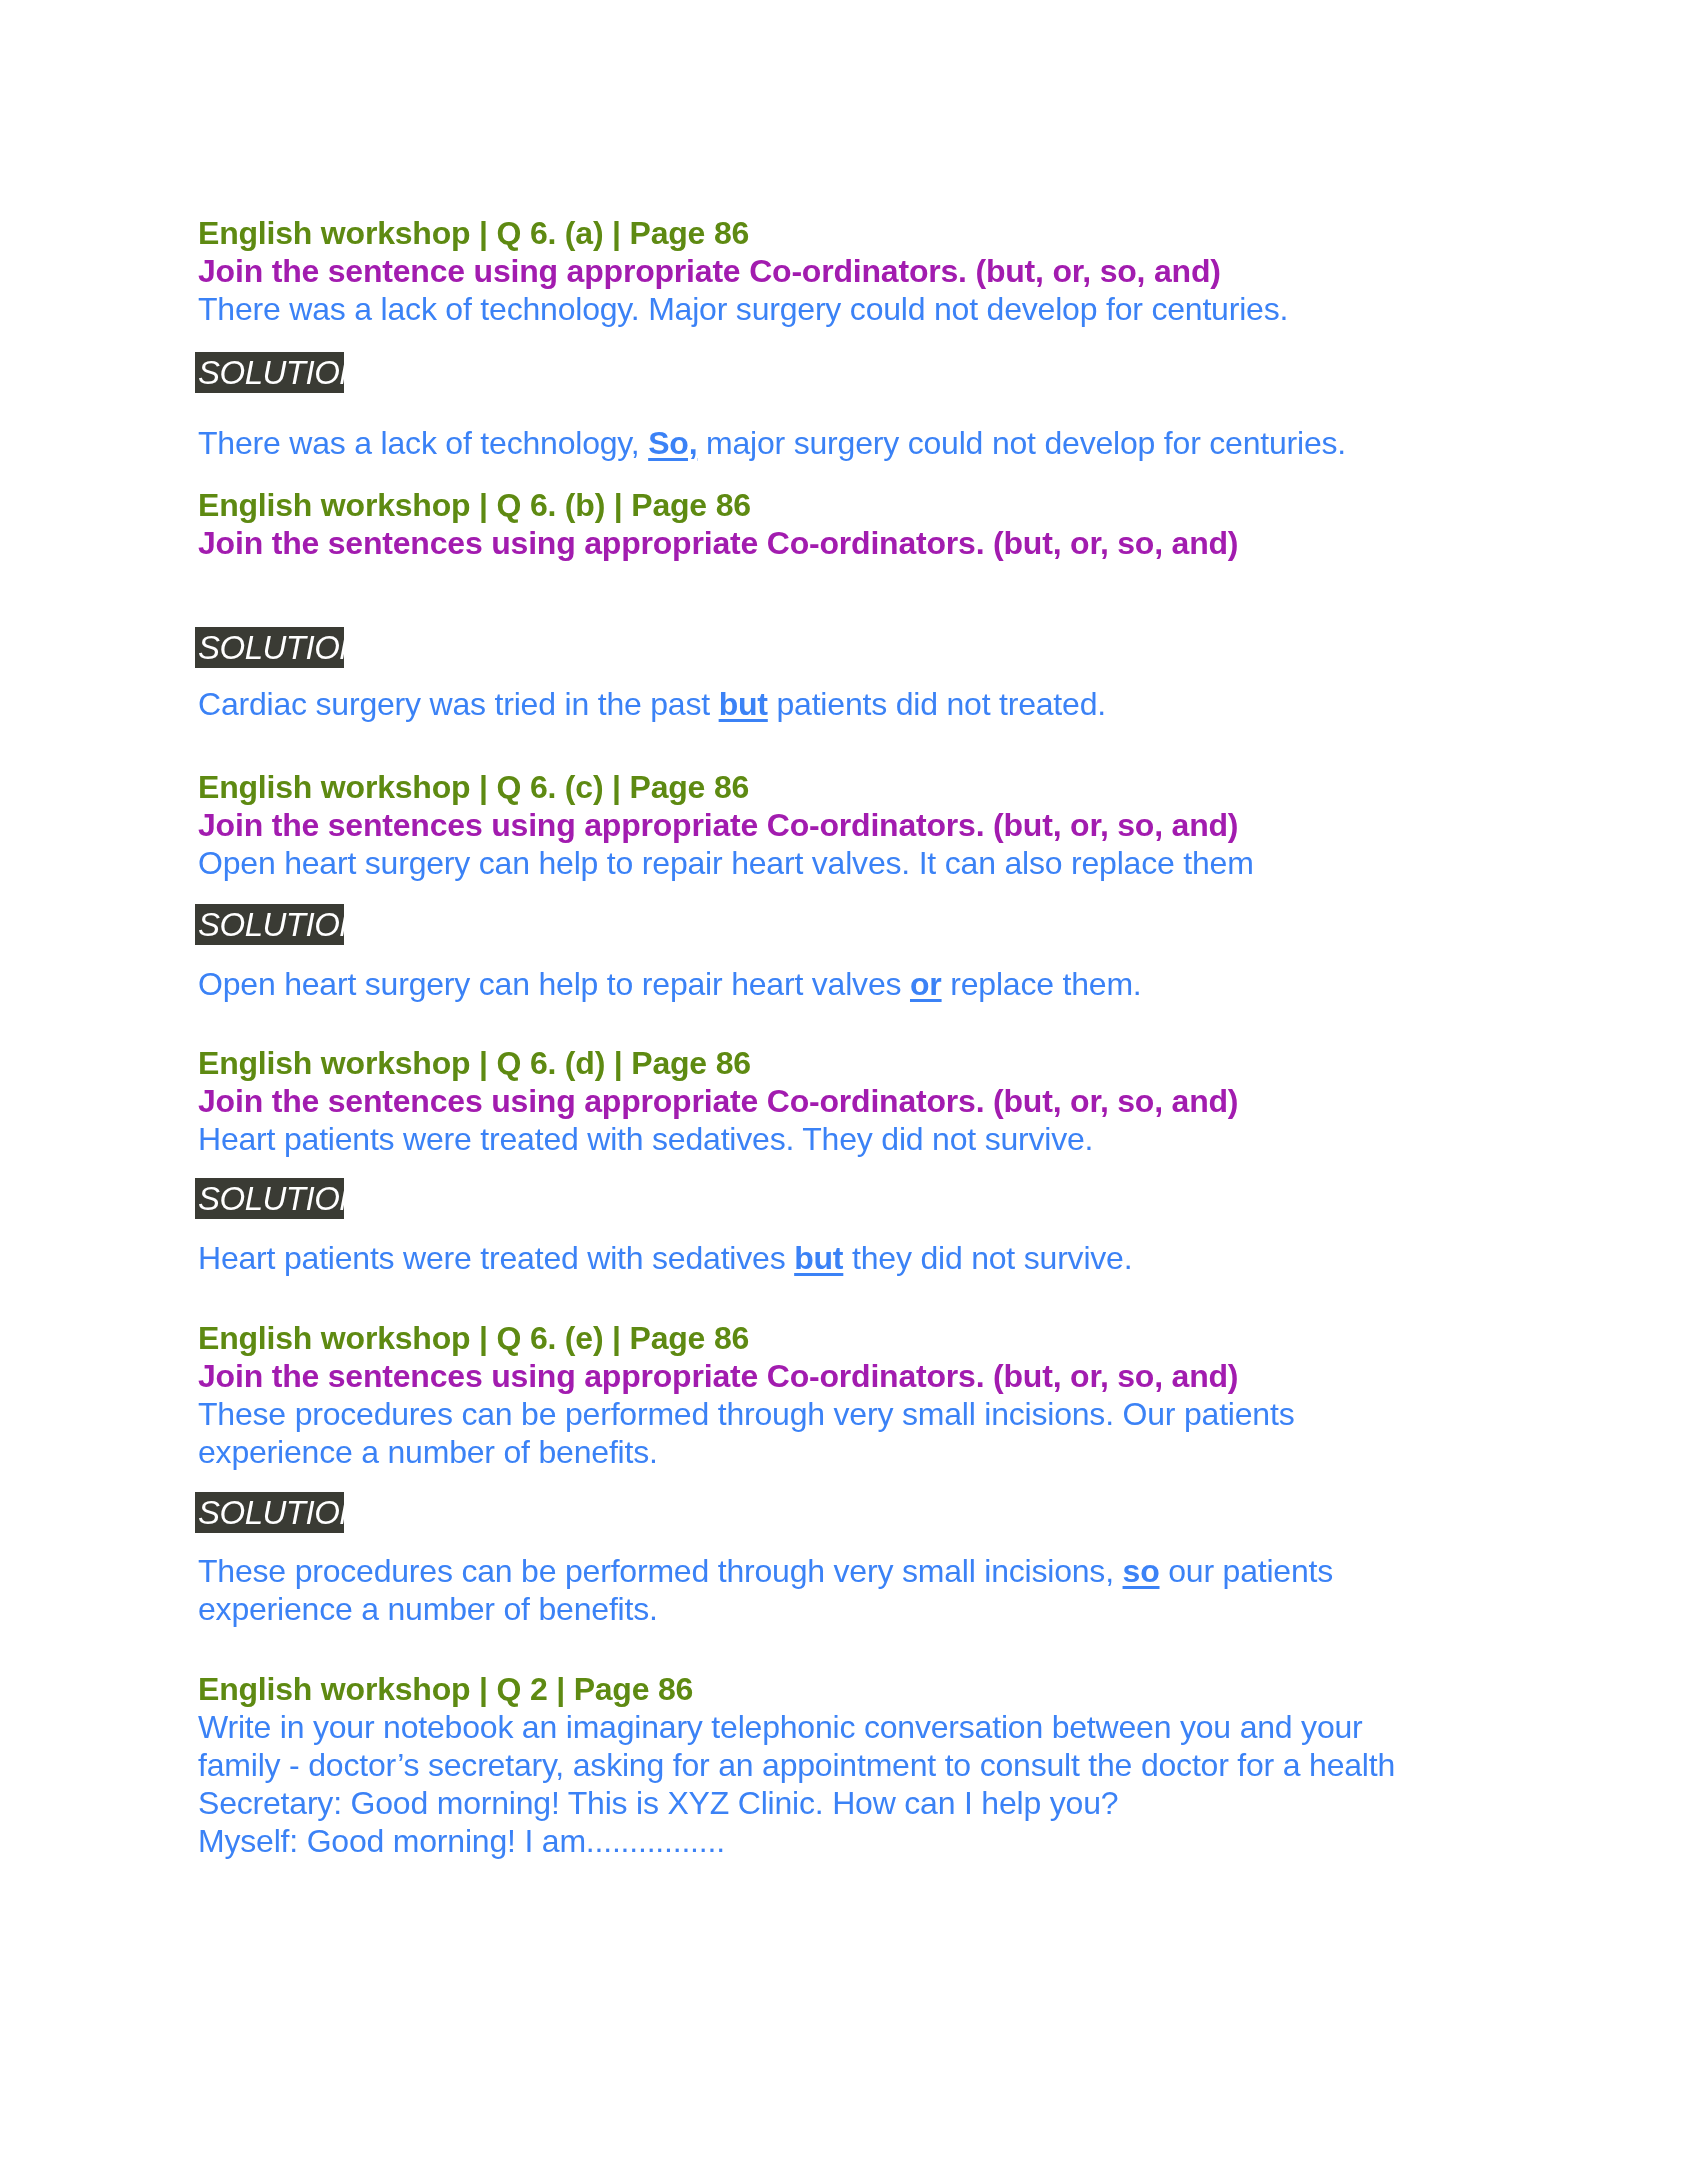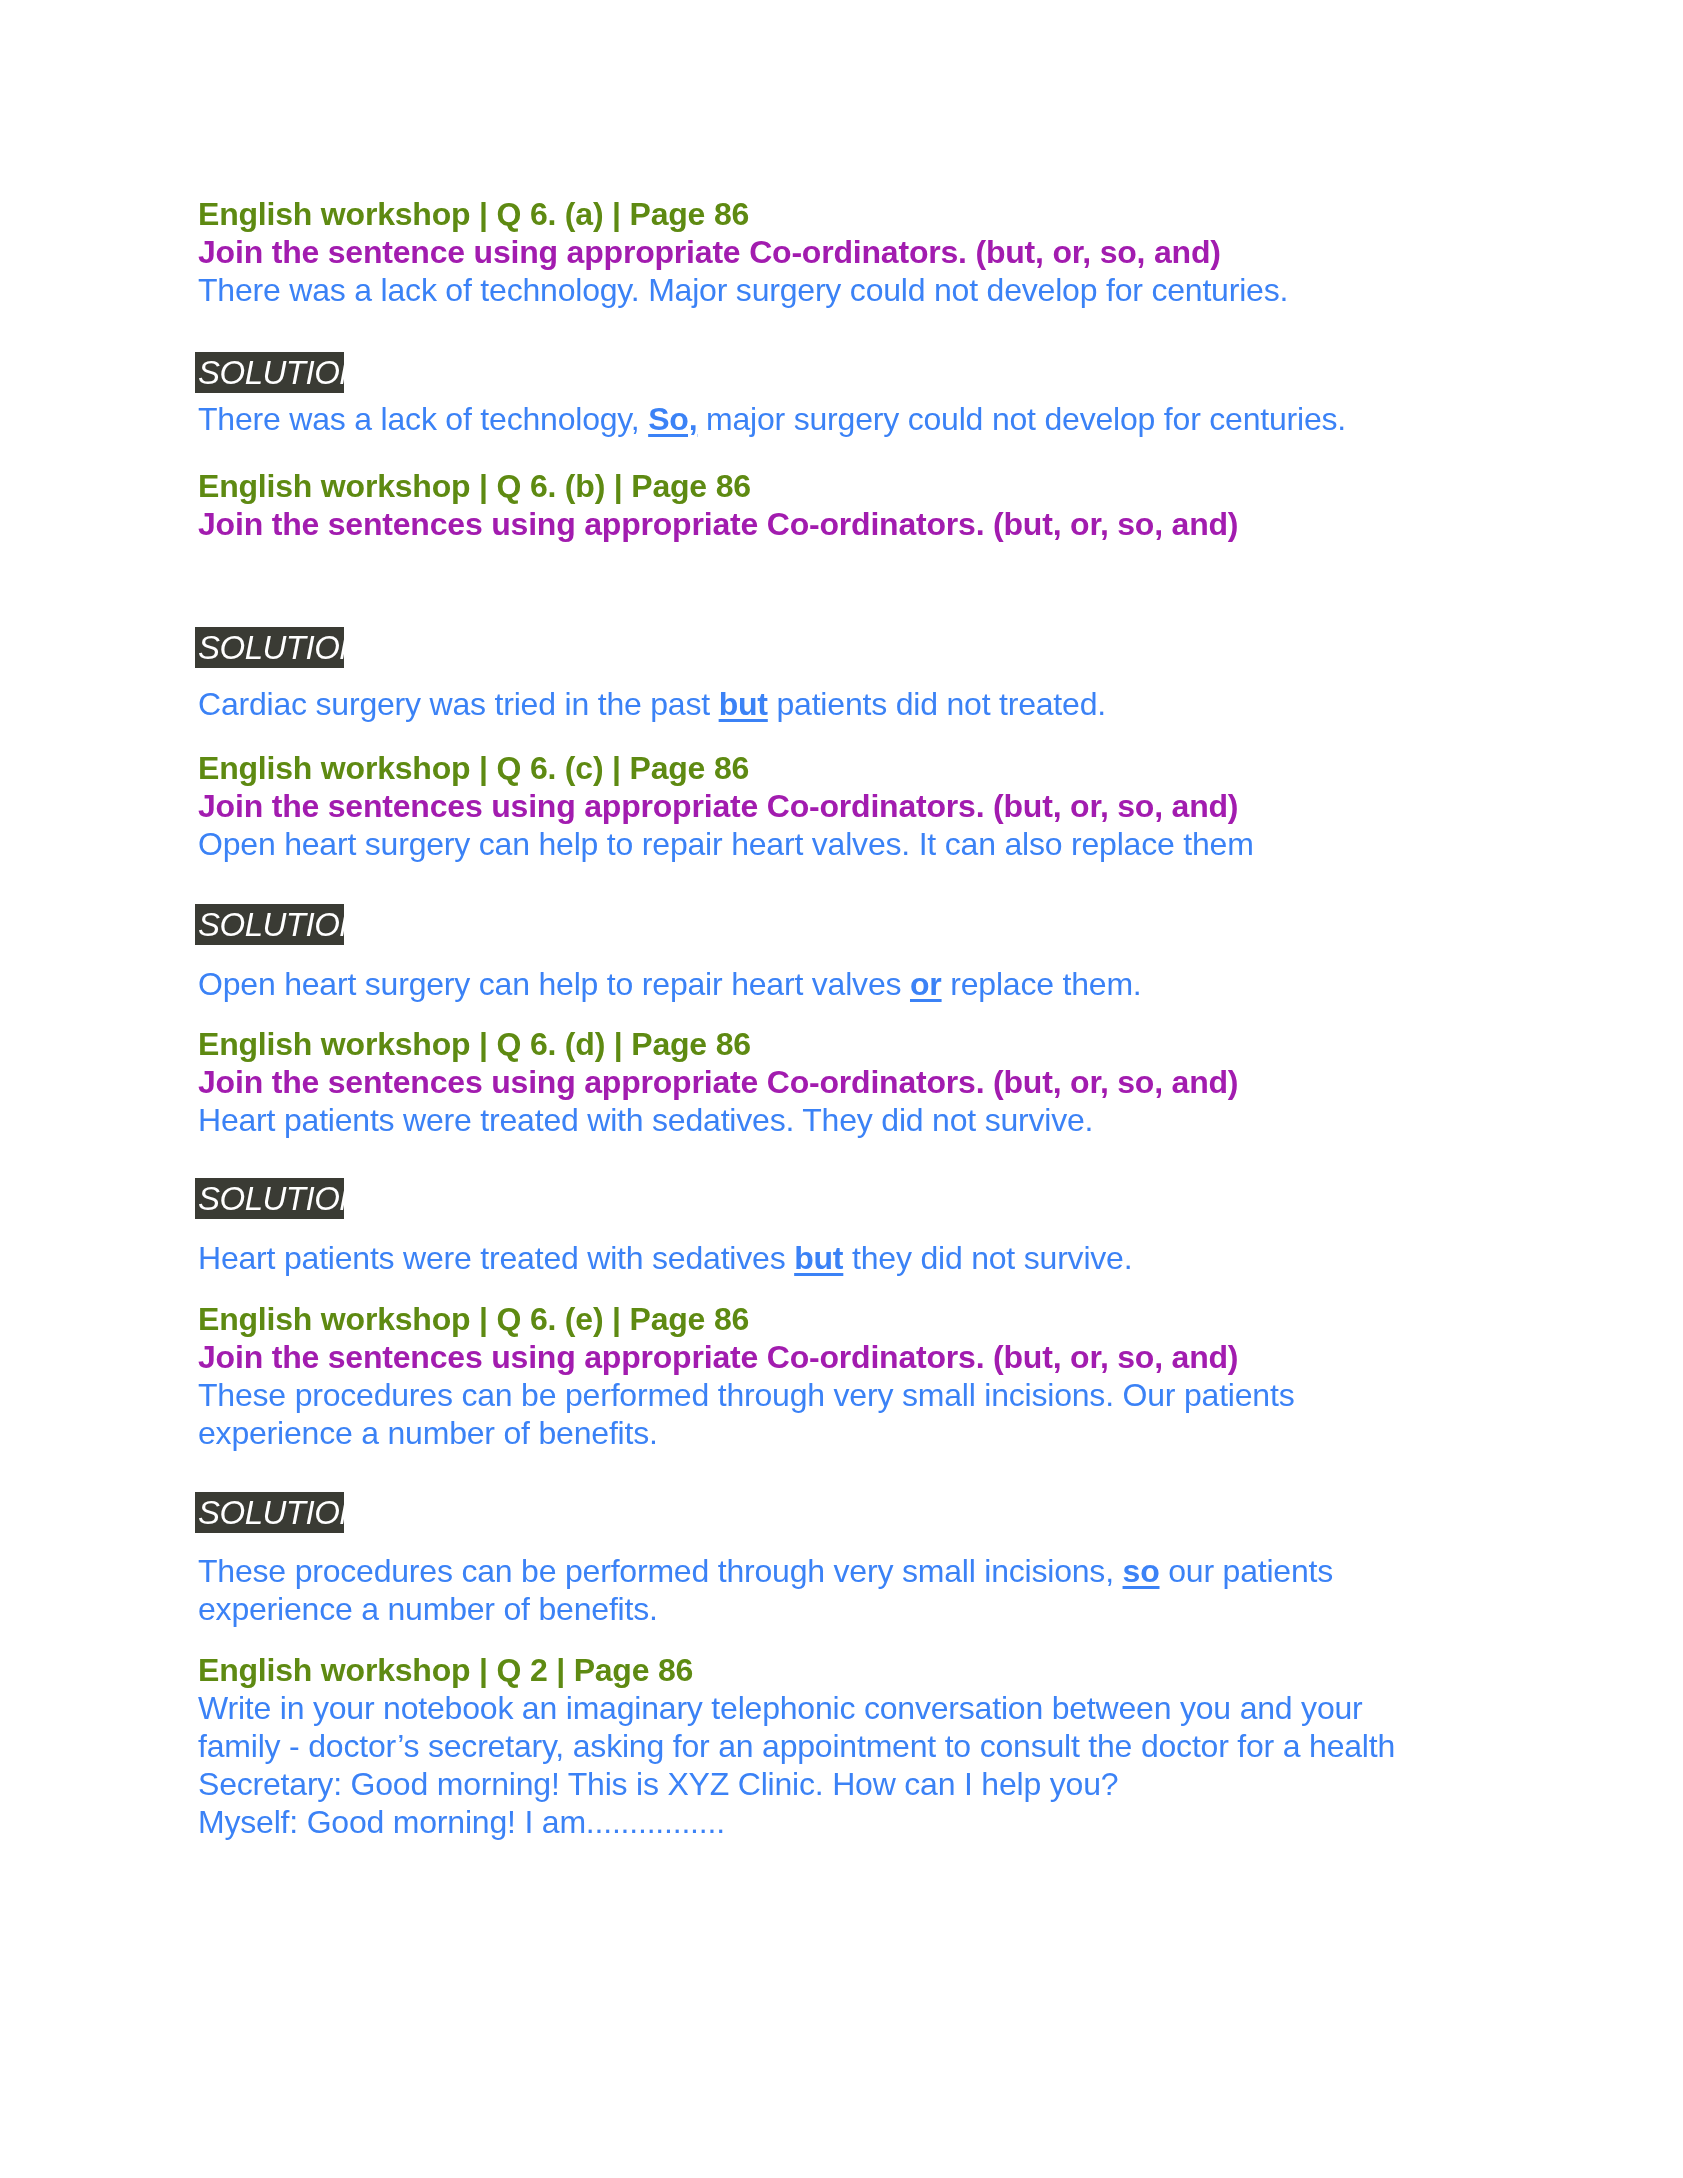--- a/index.html
+++ b/index.html
@@ -1,37 +1,37 @@
 <!DOCTYPE html>
 <html><head>
 <meta charset="utf-8">
 <style>
   html, body { margin: 0; padding: 0; background: #ffffff; }
   body { width: 1683px; height: 2178px; position: relative; overflow: hidden;
          font-family: "Liberation Sans", "DejaVu Sans", sans-serif; color: #111; }
   .block { position: absolute; left: 198px; width: 1287px; }
   .line { font-size: 32px; line-height: 38px; white-space: nowrap; letter-spacing: -0.2px; }
-  .heading { color: #5e8a12; font-weight: bold; }
+  .heading { color: #5e8a12; font-weight: bold; margin-top: 19px; }
   .instr { font-weight: bold; color: #a21caf; }
   .body { color: #3b82f6; }
   .badge { position: absolute; left: 195px; width: 149px; height: 41px; background: #3a3b34;
            color: #fff; font-style: italic; font-size: 33px; line-height: 41px;
            padding-left: 3px; box-sizing: border-box; letter-spacing: -0.5px; overflow: hidden; }
   .hl { font-weight: bold; text-decoration: underline; text-decoration-thickness: 3px; text-underline-offset: 4px; }
 </style>
 </head>
 <body>
 
 <div class="block" style="top:195px">
   <div class="line heading">English workshop | Q 6. (a) | Page 86</div>
   <div class="line instr">Join the sentence using appropriate Co-ordinators. (but, or, so, and)</div>
   <div class="line body">There was a lack of technology. Major surgery could not develop for centuries.</div>
 </div>
 <div class="badge" style="top:352px">SOLUTION</div>
-<div class="block" style="top:400px">
+<div class="block" style="top:424px">
   <div class="line body">
     <span>There was a lack of technology, </span><span class="hl">So,</span><span> major surgery could not develop for centuries.</span>
   </div>
 </div>
 
 <div class="block" style="top:467px">
   <div class="line heading">English workshop | Q 6. (b) | Page 86</div>
   <div class="line instr">Join the sentences using appropriate Co-ordinators. (but, or, so, and)</div>
 </div>
 <div class="badge" style="top:627px">SOLUTION</div>

